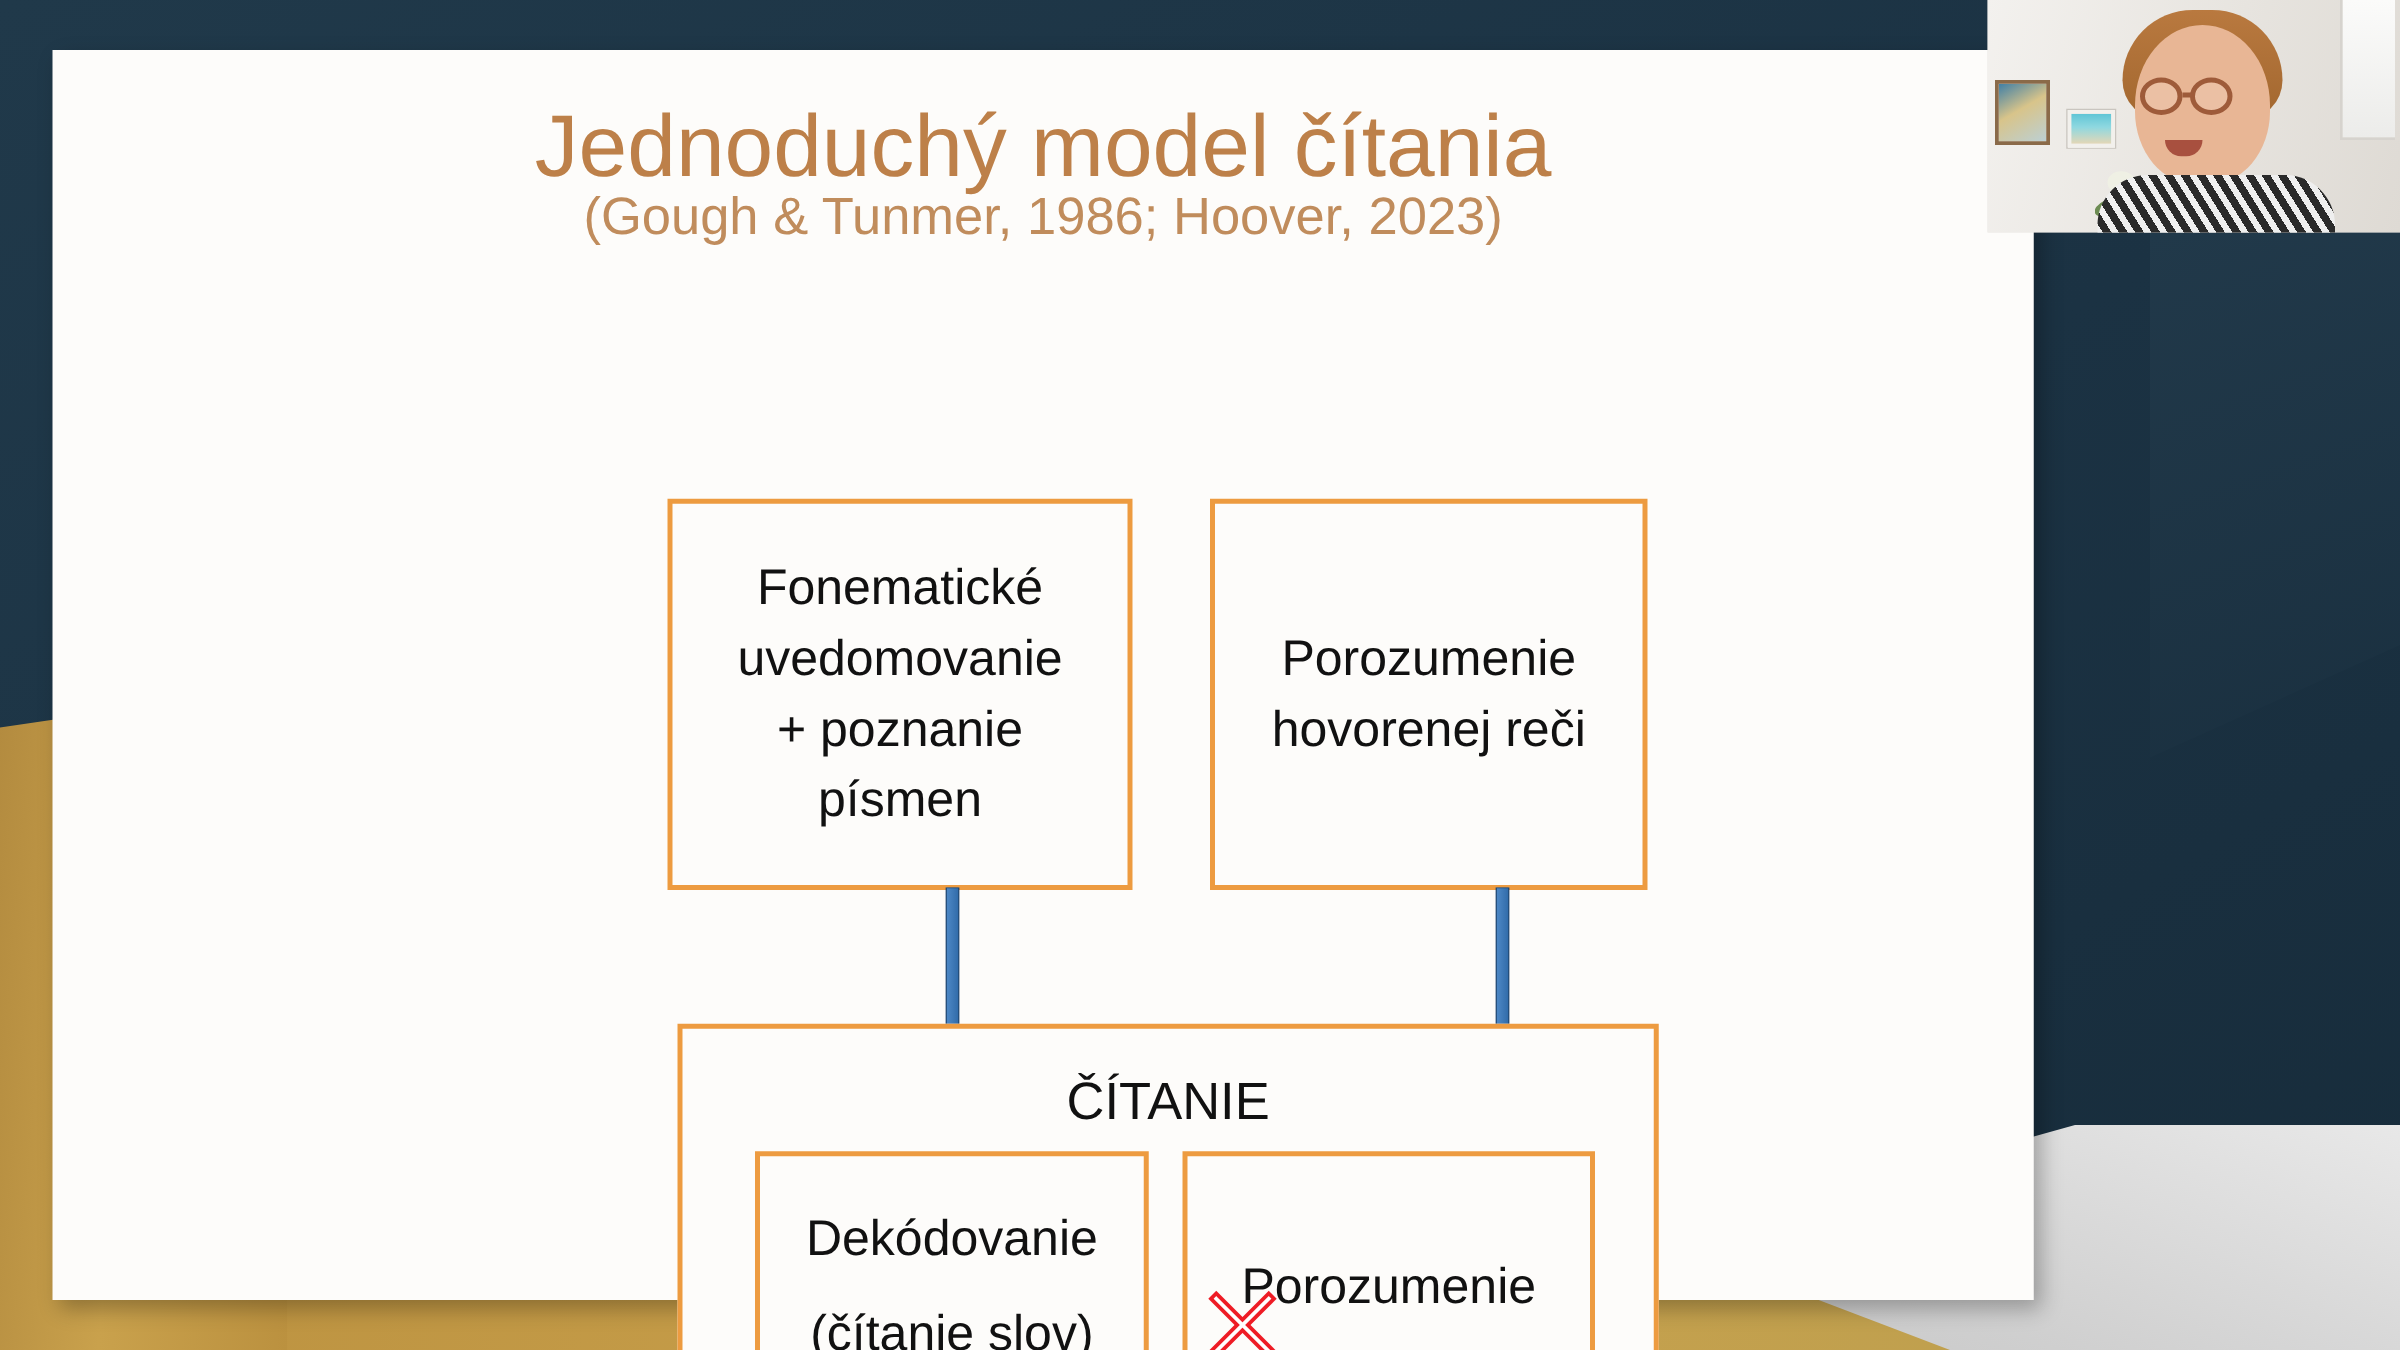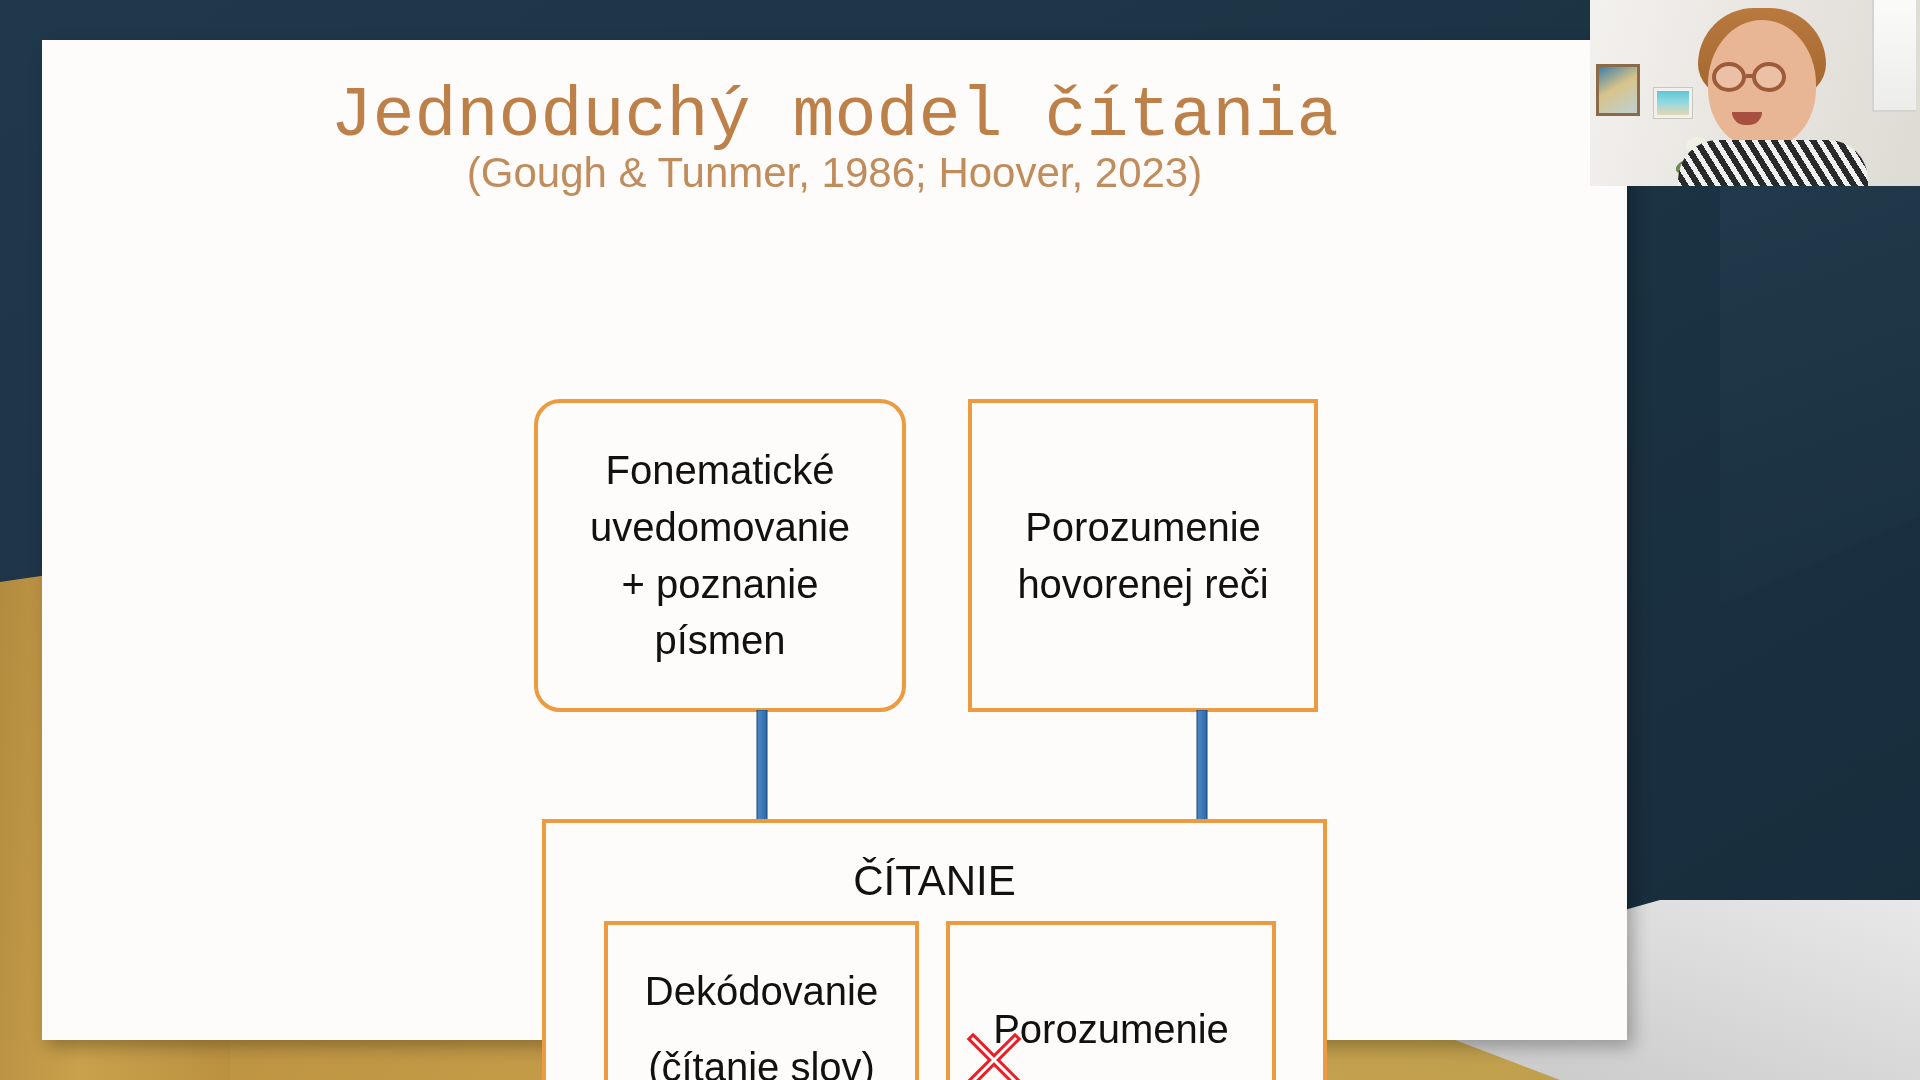--- a/index.html
+++ b/index.html
@@ -40,40 +40,40 @@
   
   #slide {
     position:absolute; left:42px; top:40px; width:1585px; height:1000px;
     background:#fdfcfa;
     box-shadow:6px 7px 16px rgba(0,0,0,0.28);
   }
 
   .title {
     text-align:center; color:#bd8049;
     font-size:70px; font-weight:400; line-height:1.0;
-    margin-top:42px; letter-spacing:0px;font-family:Liberation Mono, monospace;
+    margin-top:42px; letter-spacing:0px;
   }
   .subtitle {
     text-align:center; color:#c08c5c;
     font-size:42px; font-weight:400; line-height:1.0;
   }
 
   
   #diagram { position:relative; width:100%; height:760px; }
 
   .ob {                       
     position:absolute;
     border:4px solid #ed9b40;
     background:#fdfcfa;
     display:flex; align-items:center; justify-content:center;
     text-align:center; color:#111;
     font-size:40px; line-height:1.42; font-weight:400;
   }
 
-  #box-phon     { left:492px;  top:205px; width:372px; height:313px;border-radius:26px; }
+  #box-phon     { left:492px;  top:205px; width:372px; height:313px; }
   #box-listen   { left:926px;  top:205px; width:350px; height:313px; }
   #box-reading  { left:500px;  top:625px; width:785px; height:400px;
                   display:block; }
   #label-reading{ position:absolute; top:28px; left:0; width:100%;
                   font-size:42px; color:#111; }
   #box-decode   { position:absolute; left:58px;  top:98px; width:315px; height:216px;
                   border:4px solid #ed9b40; background:#fdfcfa;
                   display:flex; align-items:center; justify-content:center;
                   text-align:center; font-size:40px; line-height:1.9; color:#111; }
   #box-compr    { position:absolute; left:400px; top:98px; width:330px; height:216px;

